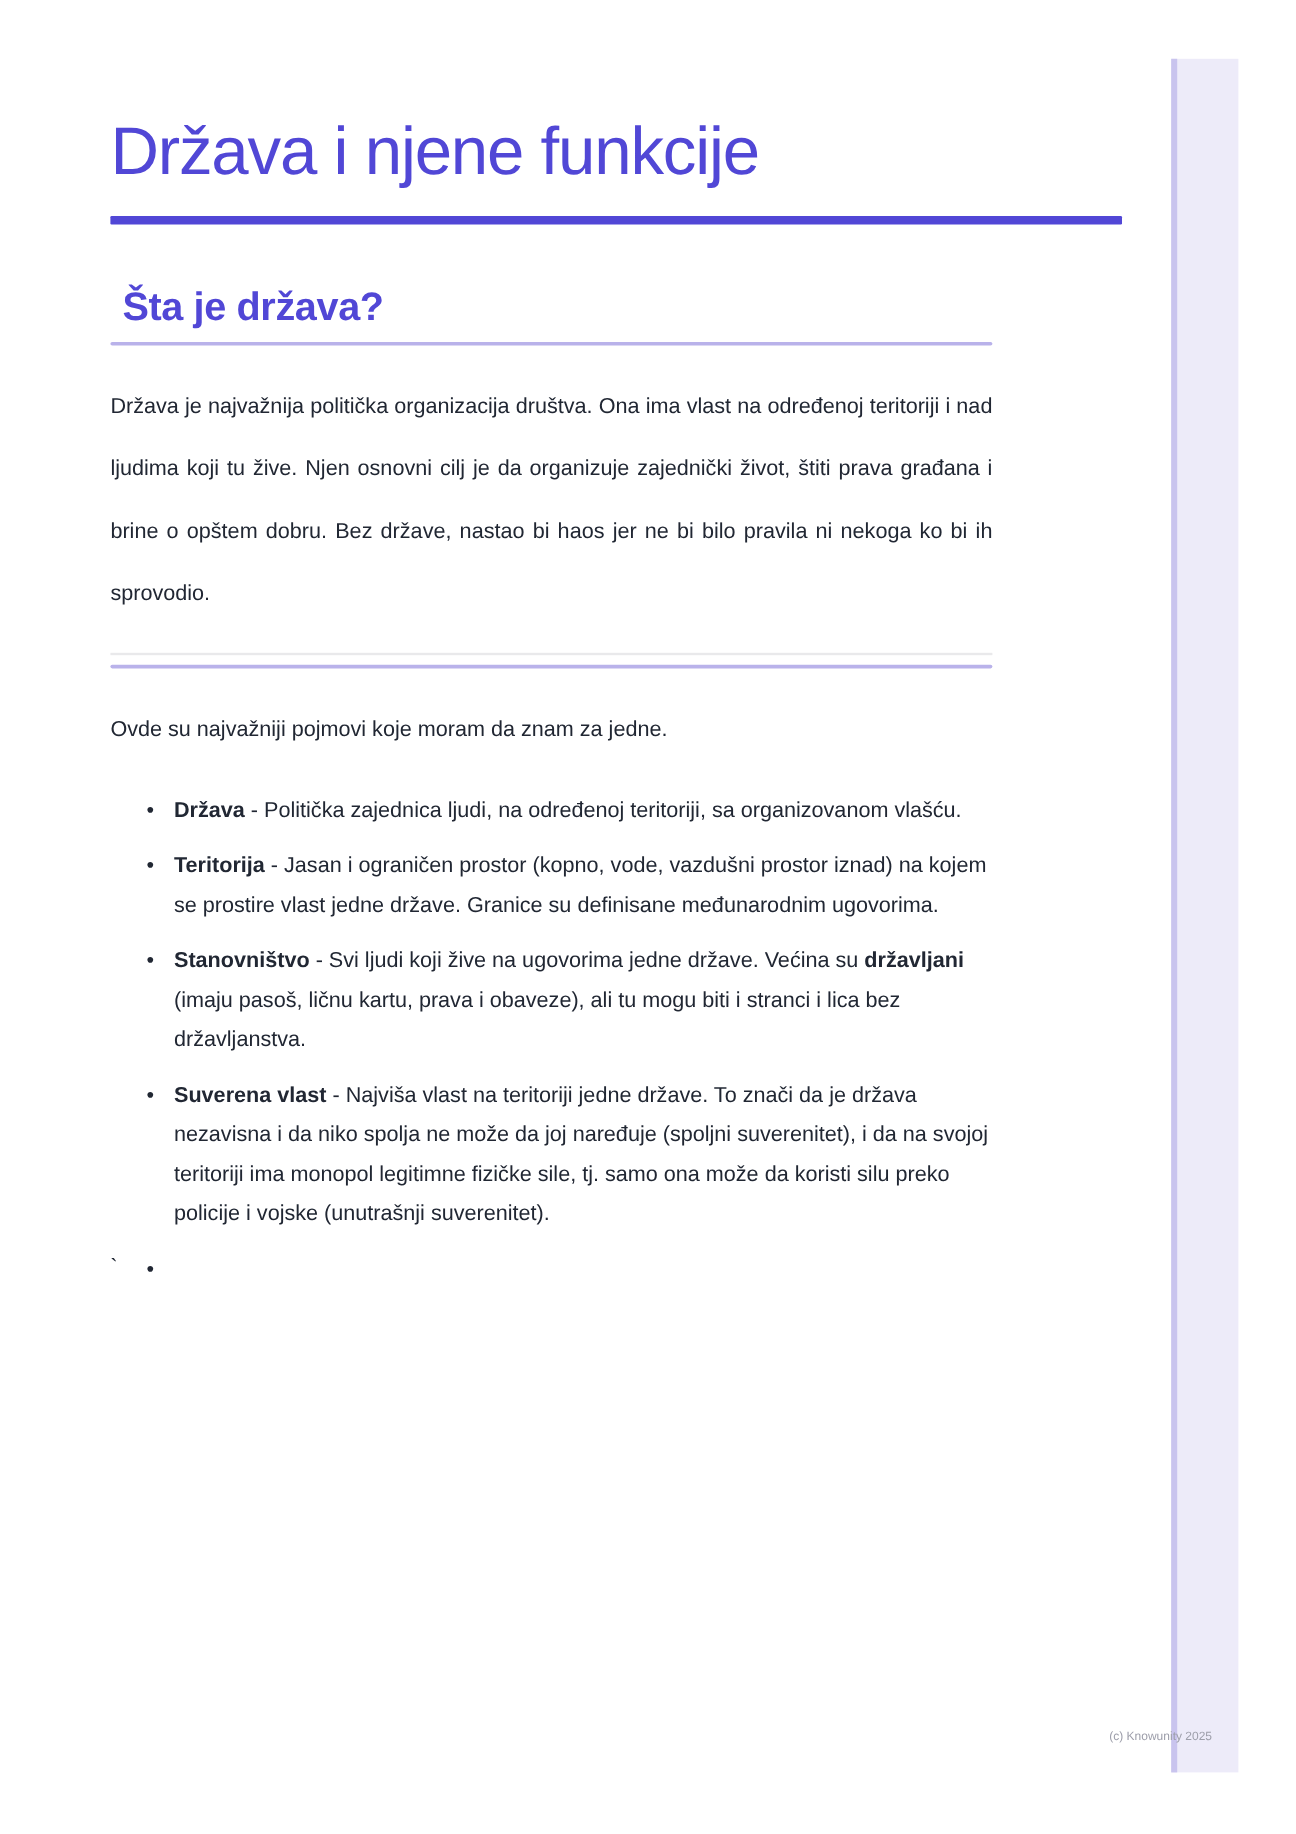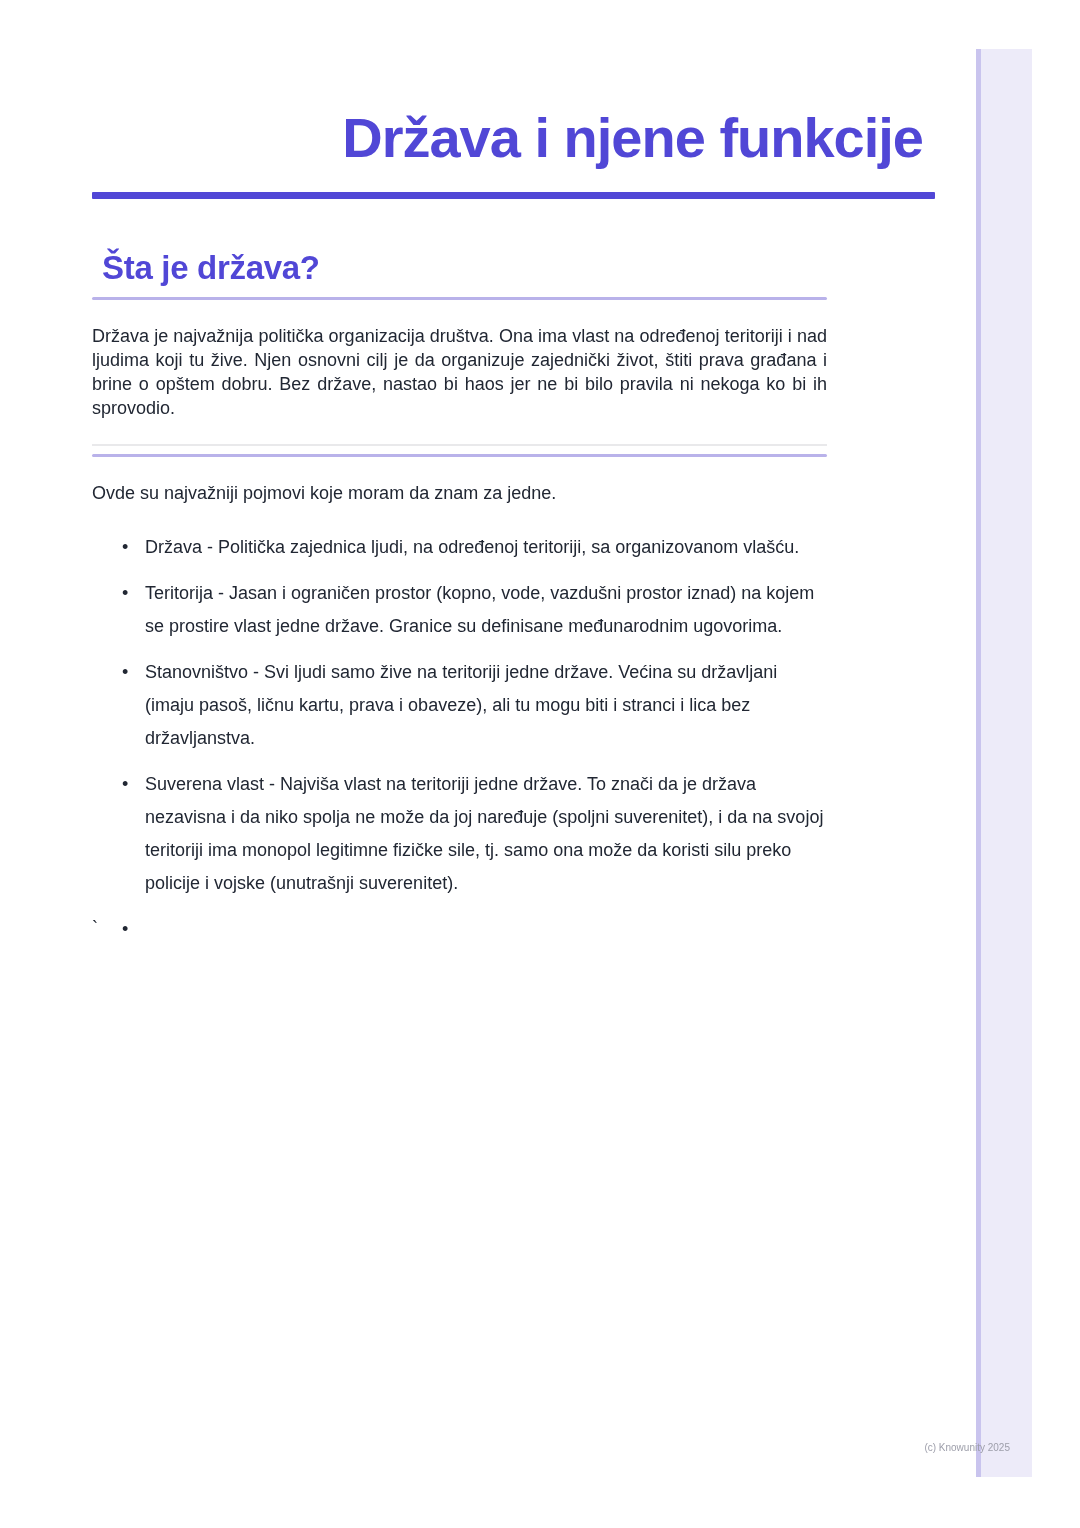--- a/index.html
+++ b/index.html
@@ -29,27 +29,26 @@
     box-sizing:border-box;
     z-index:0;
   }
   .content{
     position:absolute;
     left:92px;top:94px;
     width:843px;
     z-index:1;
   }
   h1.doc-title{
-    margin:12px;
+    margin:0;
     font-size:56px;
     line-height:64px;
-    font-weight:700;
+    font-weight:400;
     letter-spacing:-1px;
     color:var(--accent);
-    text-align:right;
   }
   .title-rule{
     margin-top:22px;
     width:843px;height:7px;
     background:var(--accent);
     border-radius:1px;
   }
   h2.section-heading{
     margin:48px 0 0 10px;
     font-size:33px;
@@ -61,21 +60,21 @@
   .heading-rule{
     margin-top:8px;
     width:735px;height:3px;
     background:var(--accent-rule-light);
     border-radius:2px;
   }
   .para{
     margin:24px 0 0 0;
     width:735px;
     font-size:18px;
-    line-height:24px;
+    line-height:52px;
     color:var(--body-text);
   }
   .para.justified{text-align:justify;}
   .section-divider{
     margin-top:24px;
     width:735px;height:2px;
     background:var(--divider-gray);
   }
   ul.terms-list{
     margin:26px 0 0 0;
@@ -91,21 +90,21 @@
     line-height:33px;
     margin-bottom:13px;
   }
   ul.terms-list li .bullet-marker{
     position:absolute;
     left:30px;top:0;
     font-size:18px;
     line-height:33px;
     color:var(--body-text);
   }
-  ul.terms-list li b{font-weight:400;}
+  ul.terms-list li b{font-weight:700;}
   .stray-char{
     margin-top:10px;
     font-size:18px;
     line-height:30px;
     color:var(--body-text);
   }
   .footer-credit{
     position:absolute;
     right:70px;
     top:1438px;
@@ -135,21 +134,21 @@
   <div class="section-divider"></div>
 
 
   <div class="heading-rule"></div>
 
   <p class="para">Ovde su najvažniji pojmovi koje moram da znam za jedne.</p>
 
   <ul class="terms-list">
       <li><span class="bullet-marker">•</span><span><b>Država</b><span> - Politička zajednica ljudi, na određenoj teritoriji, sa organizovanom vlašću.</span></span></li>
       <li><span class="bullet-marker">•</span><span><b>Teritorija</b><span> - Jasan i ograničen prostor (kopno, vode, vazdušni prostor iznad) na kojem se prostire vlast jedne države. Granice su definisane međunarodnim ugovorima.</span></span></li>
-      <li><span class="bullet-marker">•</span><span><b>Stanovništvo</b><span> - Svi ljudi samo žive na teritoriji jedne države. Većina su </span><b>državljani</b><span> (imaju pasoš, ličnu kartu, prava i obaveze), ali tu mogu biti i stranci i lica bez državljanstva.</span></span></li>
+      <li><span class="bullet-marker">•</span><span><b>Stanovništvo</b><span> - Svi ljudi koji žive na ugovorima jedne države. Većina su </span><b>državljani</b><span> (imaju pasoš, ličnu kartu, prava i obaveze), ali tu mogu biti i stranci i lica bez državljanstva.</span></span></li>
       <li><span class="bullet-marker">•</span><span><b>Suverena vlast</b><span> - Najviša vlast na teritoriji jedne države. To znači da je država nezavisna i da niko spolja ne može da joj naređuje (spoljni suverenitet), i da na svojoj teritoriji ima monopol legitimne fizičke sile, tj. samo ona može da koristi silu preko policije i vojske (unutrašnji suverenitet).</span></span></li>
       <li><span class="bullet-marker">•</span></li>
     </ul>
 
   <div class="stray-char">`</div>
 
 </div>
 
 <div class="footer-credit">(c) Knowunity 2025</div>
 

